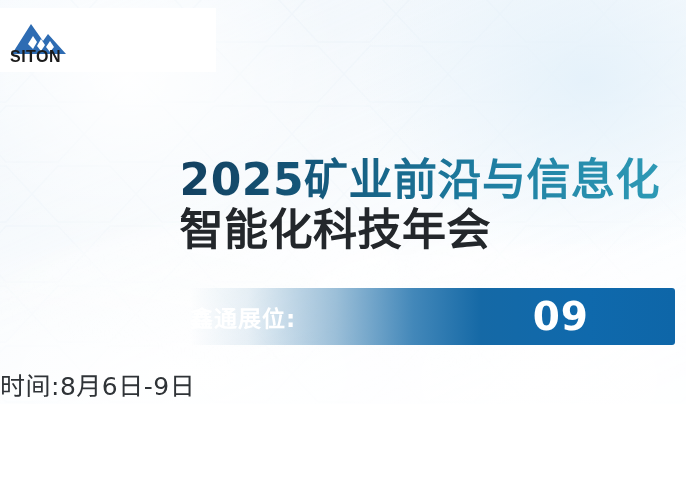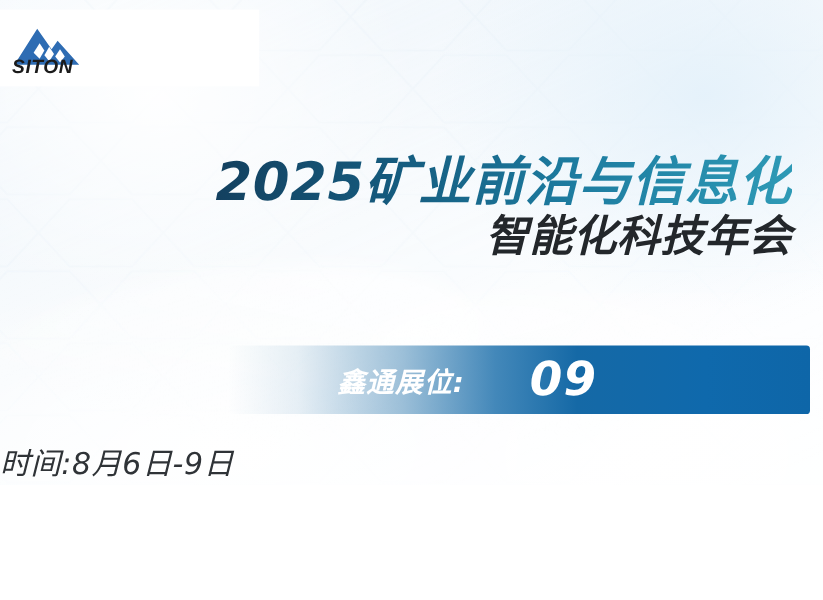--- a/index.html
+++ b/index.html
@@ -21,21 +21,20 @@
     height: 404px;
     overflow: hidden;
     background:
       linear-gradient(160deg,
         #f4f9fd 0%,
         #eef5fb 22%,
         #f3f8fc 45%,
         #f7fbfe 62%,
         #fbfdff 78%,
         #fdfeff 100%);
-    font-style: italic;
   }
 
   
   .bg-hex-field {
     position: absolute;
     inset: 0;
     pointer-events: none;
     opacity: .55;
   }
   .bg-sheen {
@@ -123,41 +122,41 @@
     line-height: 1;
     margin-left: 7px;
     white-space: nowrap;
     text-shadow: 0 0 1px rgba(44,47,51,.5);
   }
 
   
   #headline {
     position: absolute;
     right: 26px;
-    top: 128px;
-    text-align: right;
+    top: 155px;
+    text-align: left;
     z-index: 5;
   }
   .headline-line1 {
     font-family: "DejaVu Sans", "Liberation Sans", sans-serif;
     font-weight: bold;
     font-size: 44px;
     line-height: 1.12;
     letter-spacing: .5px;
     white-space: nowrap;
     background: linear-gradient(95deg, #13405f 0%, #155a7d 30%, #1d7ca0 62%, #2e9ab6 100%);
     -webkit-background-clip: text;
     background-clip: text;
     color: transparent;
     -webkit-text-fill-color: transparent;
   }
   .headline-line2 {
     font-family: "DejaVu Sans", "Liberation Sans", sans-serif;
     font-weight: bold;
-    font-size: 36px;
+    font-size: 44px;
     line-height: 1.18;
     letter-spacing: .5px;
     white-space: nowrap;
     color: #23272b;
   }
 
   
   #booth-banner {
     position: absolute;
     left: 190px;
@@ -168,21 +167,21 @@
     background: linear-gradient(90deg,
         rgba(21,104,163,0) 0%,
         rgba(21,104,163,.10) 12%,
         rgba(21,104,163,.42) 30%,
         rgba(20,106,168,.80) 46%,
         #1569a6 60%,
         #0f69ac 82%,
         #0e66a8 100%);
     display: flex;
     align-items: center;
-    justify-content: center;
+    justify-content: space-between;
     padding-right: 86px;
     box-sizing: border-box;
     z-index: 5;
     gap: 38px;
   }
   .booth-label {
     font-family: "DejaVu Sans", "Liberation Sans", sans-serif;
     font-weight: bold;
     font-size: 23px;
     color: #ffffff;

